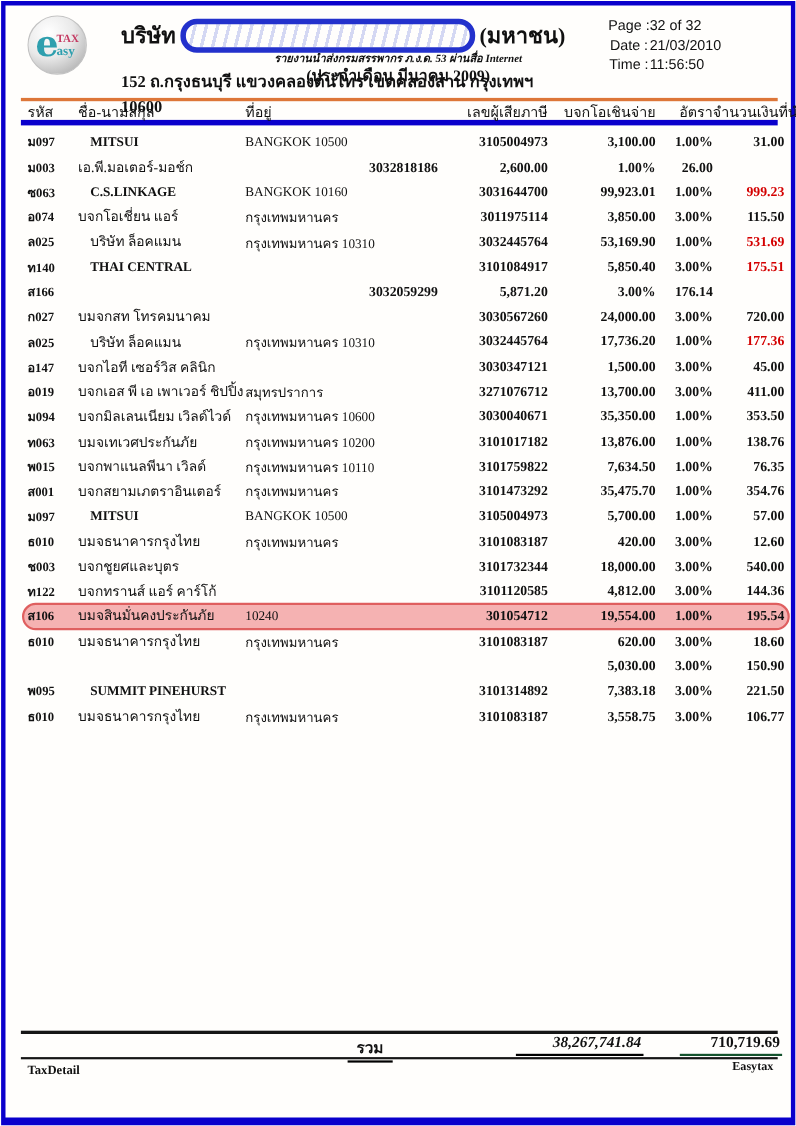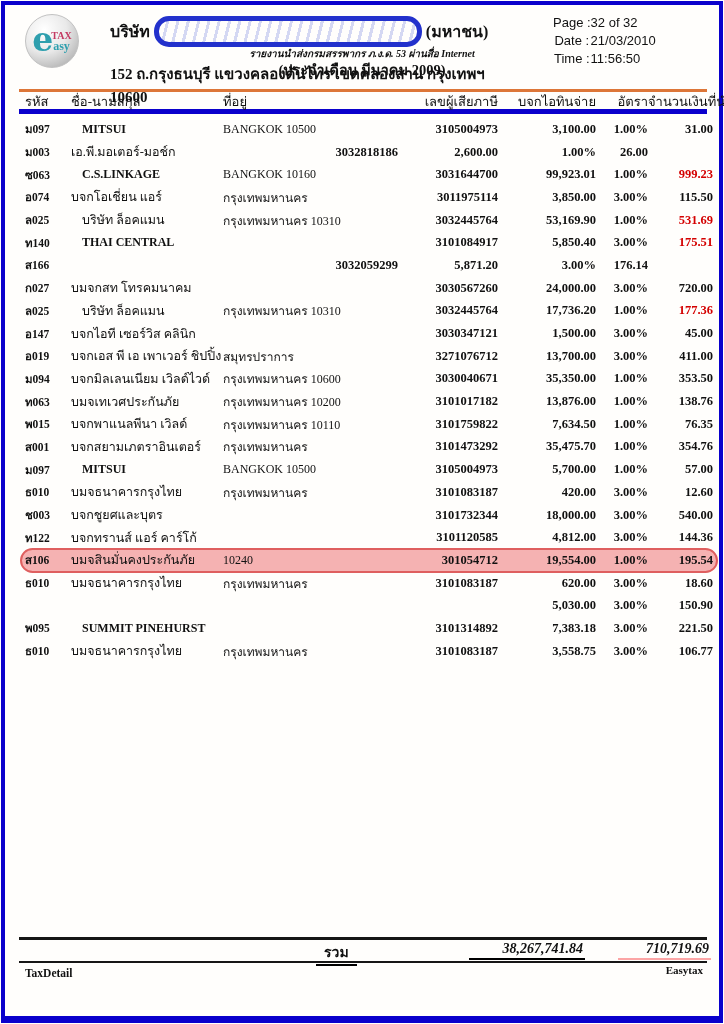--- a/index.html
+++ b/index.html
@@ -5,26 +5,26 @@
   html,body{margin:0;padding:0;background:#fff;}
   body{width:724px;height:1024px;position:relative;font-family:"Liberation Serif","DejaVu Serif",serif;color:#111;}
   .page{position:absolute;inset:1px;border:4px solid var(--border-blue,#0a00cc);border-bottom-width:7px;background:#fffefc;}
 
   
   .logo{position:absolute;left:20px;top:9px;width:52px;height:52px;border-radius:50%;
         background:radial-gradient(circle at 35% 28%,#ffffff 0%,#e9e9e9 45%,#b9b9b9 80%,#9c9c9c 100%);
         border:1px solid #c2c2c2;display:flex;align-items:center;justify-content:center;}
   .logo-inner{display:flex;align-items:center;line-height:1;}
   .logo-e{font-size:33px;font-weight:700;color:var(--logo-teal,#2e9fae);font-family:"DejaVu Serif",serif;margin-top:-4px;}
-  .logo-right{display:flex;flex-direction:column;margin-left:-2px;align-items:center;}
+  .logo-right{display:flex;flex-direction:column;margin-left:-2px;}
   .logo-tax{font-size:10px;font-weight:700;color:var(--logo-red,#c43a62);letter-spacing:0;}
   .logo-asy{font-size:12px;font-weight:700;color:var(--logo-teal,#2e9fae);margin-top:-1px;}
 
   .company-block{position:absolute;left:105px;top:11px;}
-  .company-line{font-size:16px;font-weight:700;display:flex;align-items:center;white-space:nowrap;}
+  .company-line{font-size:20px;font-weight:700;display:flex;align-items:center;white-space:nowrap;}
   .redaction{display:inline-block;width:258px;height:21px;margin:0 4px;border:5px solid #2331cc;border-radius:15px;
              background:repeating-linear-gradient(104deg,rgba(255,255,255,0) 0 7px,rgba(60,80,210,.22) 7px 10px);}
   .addr{font-size:15px;font-weight:700;line-height:1.5;margin-top:16px;}
 
   .title-block{position:absolute;left:0;right:0;top:43px;text-align:center;line-height:1.25;}
   .title-l1{font-size:10px;font-weight:700;font-style:italic;}
   .title-l2{font-size:14.5px;font-weight:700;}
 
   .pageinfo{position:absolute;right:16px;top:10px;width:150px;font-family:"Liberation Sans","DejaVu Sans",sans-serif;
             font-size:13px;display:grid;grid-template-columns:auto 1fr;row-gap:3px;}
@@ -52,21 +52,21 @@
   .red{color:var(--value-red,#d40000);}
   .row.highlighted::before{content:"";position:absolute;top:-1px;bottom:-1px;left:-5px;right:-5px;z-index:-1;
        background:var(--hl-fill,#f5b2b2);border:2px solid var(--hl-border,#df5f5f);border-radius:13px;}
 
   
   .total-line-top{position:absolute;left:14px;right:12px;top:932px;height:3px;background:#161616;}
   .total-line-bottom{position:absolute;left:14px;right:12px;top:956px;height:2px;background:#161616;}
   .total-row{position:absolute;left:20px;width:688px;top:936px;height:19px;font-size:14px;font-weight:700;}
   .total-label{position:absolute;left:291px;padding:0 8px 1px 8px;border-bottom:2.5px solid #000;text-decoration:none;}
   .total-paid{position:absolute;right:128px;padding:0 2px 1px 34px;border-bottom:2px solid #000;font-style:italic;}
-  .total-remit{position:absolute;right:2px;padding:0 2px 1px 28px;border-bottom:2px solid #fca5a5;font-style:italic;}
+  .total-remit{position:absolute;right:2px;padding:0 2px 1px 28px;border-bottom:2px solid #14532d;}
   .doc-name{position:absolute;left:20px;top:962px;font-size:11.5px;font-weight:700;}
   .app-name{position:absolute;right:16px;top:959px;font-size:11px;font-weight:700;}
 </style>
 </head>
 <body>
 
 <div class="page">
 
   <div class="logo">
     <div class="logo-inner">
@@ -105,21 +105,21 @@
   </div>
 
   <div class="rule-orange"></div>
   <div class="rule-blue"></div>
 
   <div class="thead cols" id="thead">
       <span class="h">รหัส</span>
       <span class="h">ชื่อ-นามสกุล</span>
       <span class="h">ที่อยู่</span>
       <span class="h h-num">เลขผู้เสียภาษี</span>
-      <span class="h h-num">บจกไอทินจ่าย</span>
+      <span class="h h-num">บจกโอเชินจ่าย</span>
       <span class="h h-num">อัตรา</span>
       <span class="h h-num">จำนวนเงินที่นำส่ง</span>
     </div>
 
   <div class="rows" id="rows">
   <div class="row cols">
     <span class="c-code">ม097</span>
     <span class="c-name bold indent">MITSUI</span>
     <span class="c-addr">BANGKOK 10500</span>
     <span class="c-taxid">3105004973</span>

